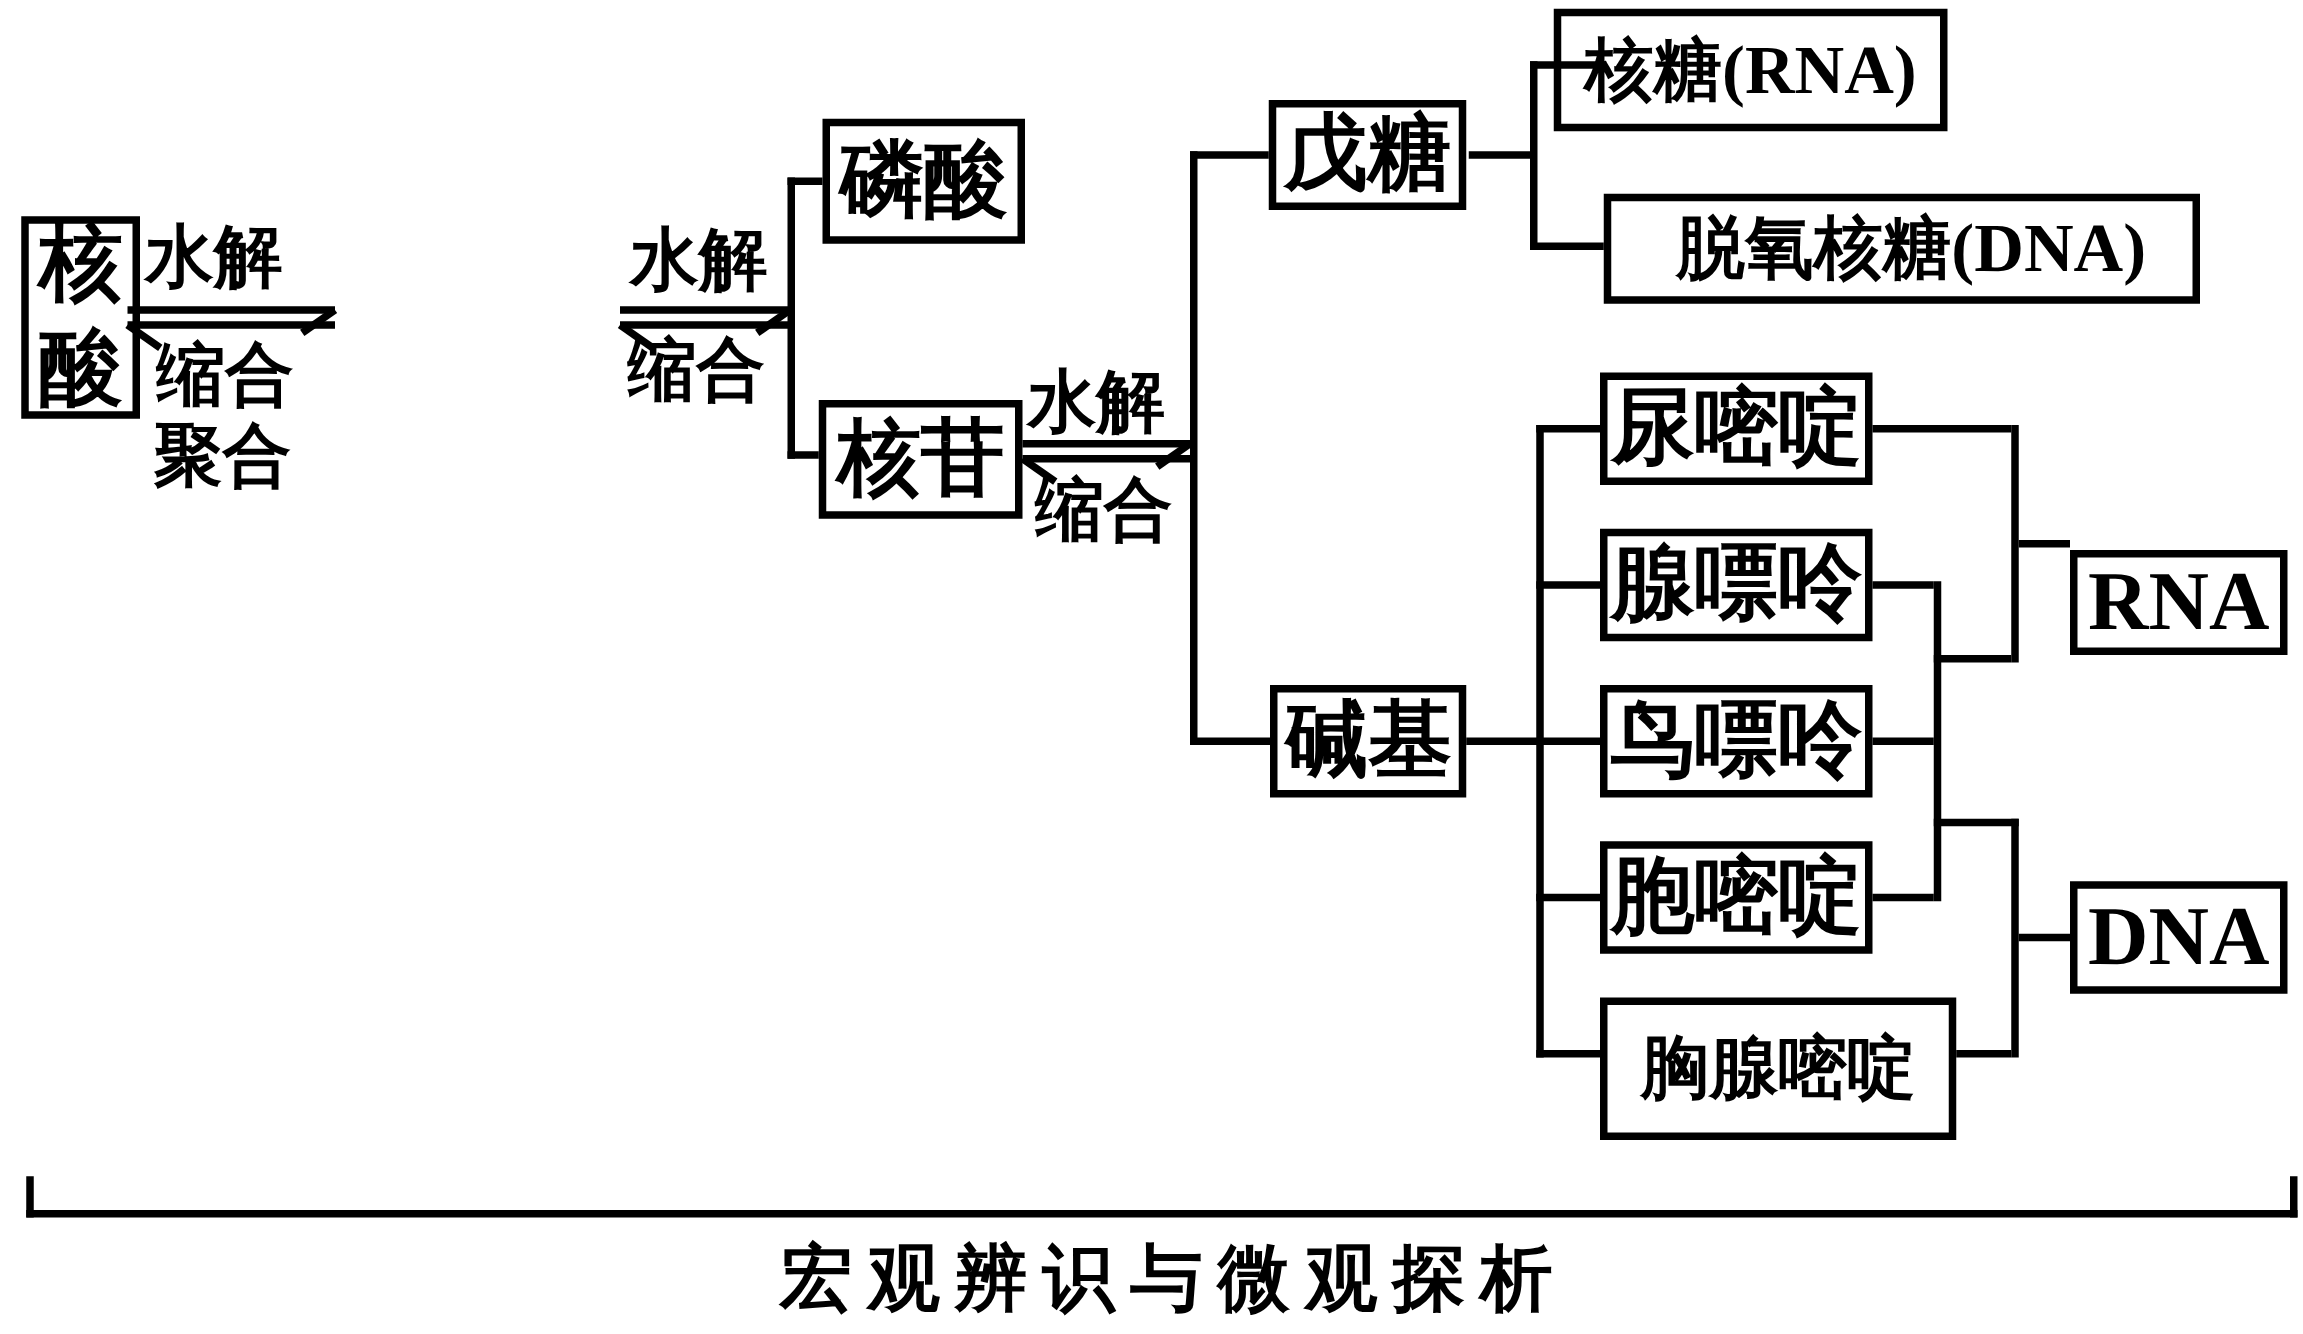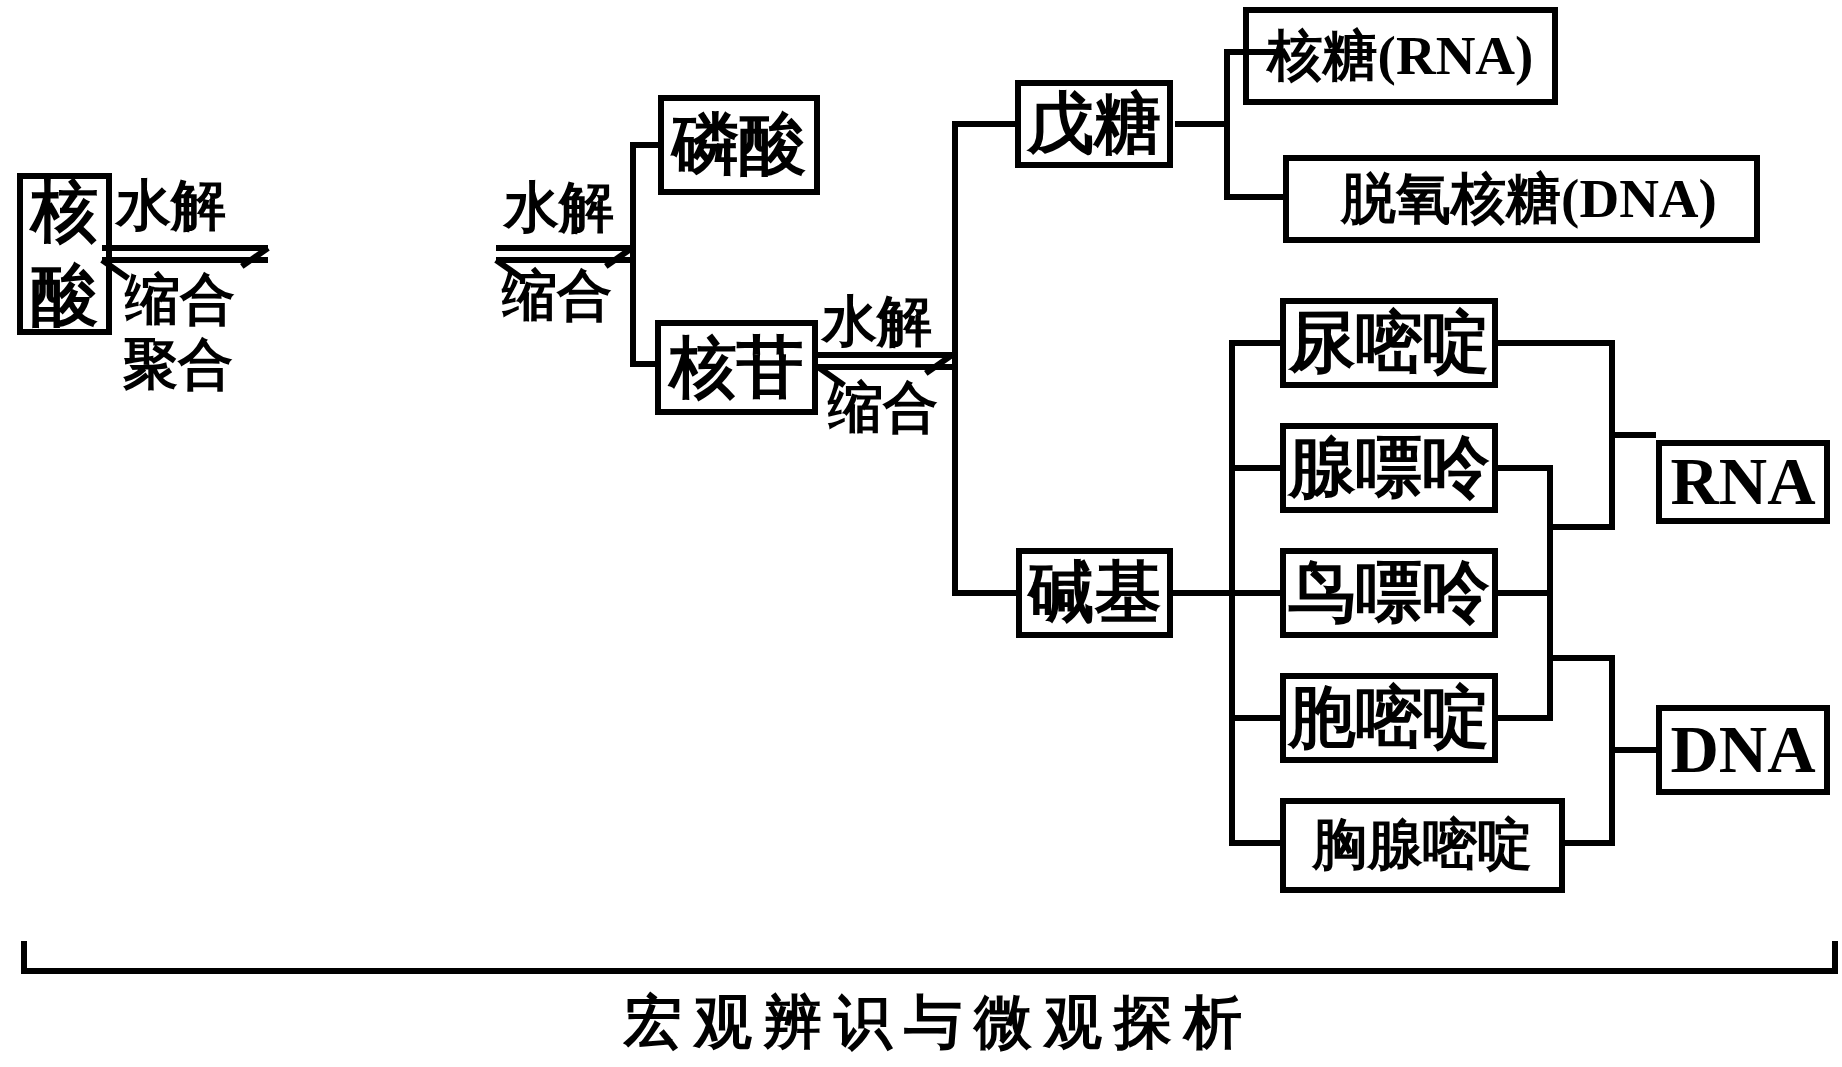--- a/index.html
+++ b/index.html
@@ -67,21 +67,21 @@
   <div class="box" style="left:1016px;top:548px;width:157px;height:90px;">碱基</div>
 
   <div class="box" style="left:1280px;top:298px;width:218px;height:90px;">尿嘧啶</div>
 
   <div class="box" style="left:1280px;top:423px;width:218px;height:90px;">腺嘌呤</div>
 
   <div class="box" style="left:1280px;top:548px;width:218px;height:90px;">鸟嘌呤</div>
 
   <div class="box" style="left:1280px;top:673px;width:218px;height:90px;">胞嘧啶</div>
 
-  <div class="box wide" style="left:1280px;top:798px;width:285px;height:95px;">胸腺嘧啶</div>
+  <div class="box wide" style="left:1280px;top:798px;width:285px;height:114px;">胸腺嘧啶</div>
 
   <div class="box" style="left:1656px;top:393px;width:174px;height:84px;margin-top:47px;">RNA</div>
 
   <div class="box" style="left:1656px;top:705px;width:174px;height:90px;">DNA</div>
 
   <div class="ln" style="left:102px;top:245px;width:166px;height:6px;"></div>
   <div class="ln" style="left:102px;top:257px;width:166px;height:6px;"></div>
   <div class="barb r" style="left:236px;top:245px;"></div>
   <div class="barb l" style="left:102px;top:257px;"></div>
 

